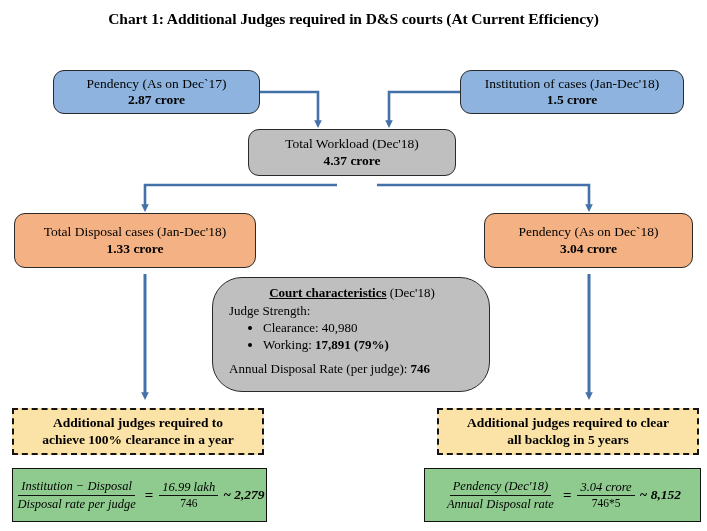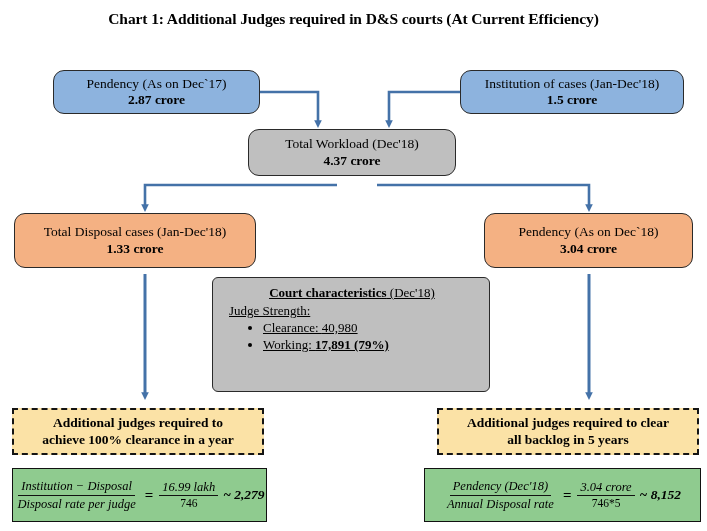--- a/index.html
+++ b/index.html
@@ -74,27 +74,26 @@
 
   
   #court-characteristics {
     position: absolute;
     left: 212px;
     top: 277px;
     width: 278px;
     height: 115px;
     background: #BFBFBF;
     border: 1.6px solid #2a2a2a;
-    border-radius: 6px;
+    border-radius: 30px;
     box-sizing: border-box;
     padding: 7px 12px 6px 14px;
     font-size: 13px;
     line-height: 1.3;
     font-family: "Liberation Serif", serif;
-    text-decoration: underline;
   }
   #court-characteristics .cc-head {
     text-align: center;
     margin-bottom: 1px;
   }
   #court-characteristics .cc-head .u {
     font-weight: bold;
     text-decoration: underline;
   }
   #court-characteristics .cc-sub { margin-left: 2px; }
@@ -203,20 +202,21 @@
   <div id="court-characteristics">
     <div class="cc-head">
       <span class="u">Court characteristics</span><span> (Dec'18)</span>
     </div>
     <div class="cc-sub">Judge Strength:</div>
     <ul>
       <li><span>Clearance: </span><span>40,980</span></li>
       <li><span>Working: </span><span class="b">17,891 (79%)</span></li>
     </ul>
     <div class="cc-gap"></div>
+    <div class="cc-line"><span>Annual Disposal Rate (per judge): </span><span class="b">746</span></div>
   </div>
 
   <div class="node yellow-box" style="left:12px; top:408px; width:252px; height:47px;">
     <span>Additional judges required to</span>
     <span>achieve 100% clearance in a year</span>
   </div>
 
   <div class="node yellow-box" style="left:437px; top:408px; width:262px; height:47px;">
     <span>Additional judges required to clear</span>
     <span>all backlog in 5 years</span>

